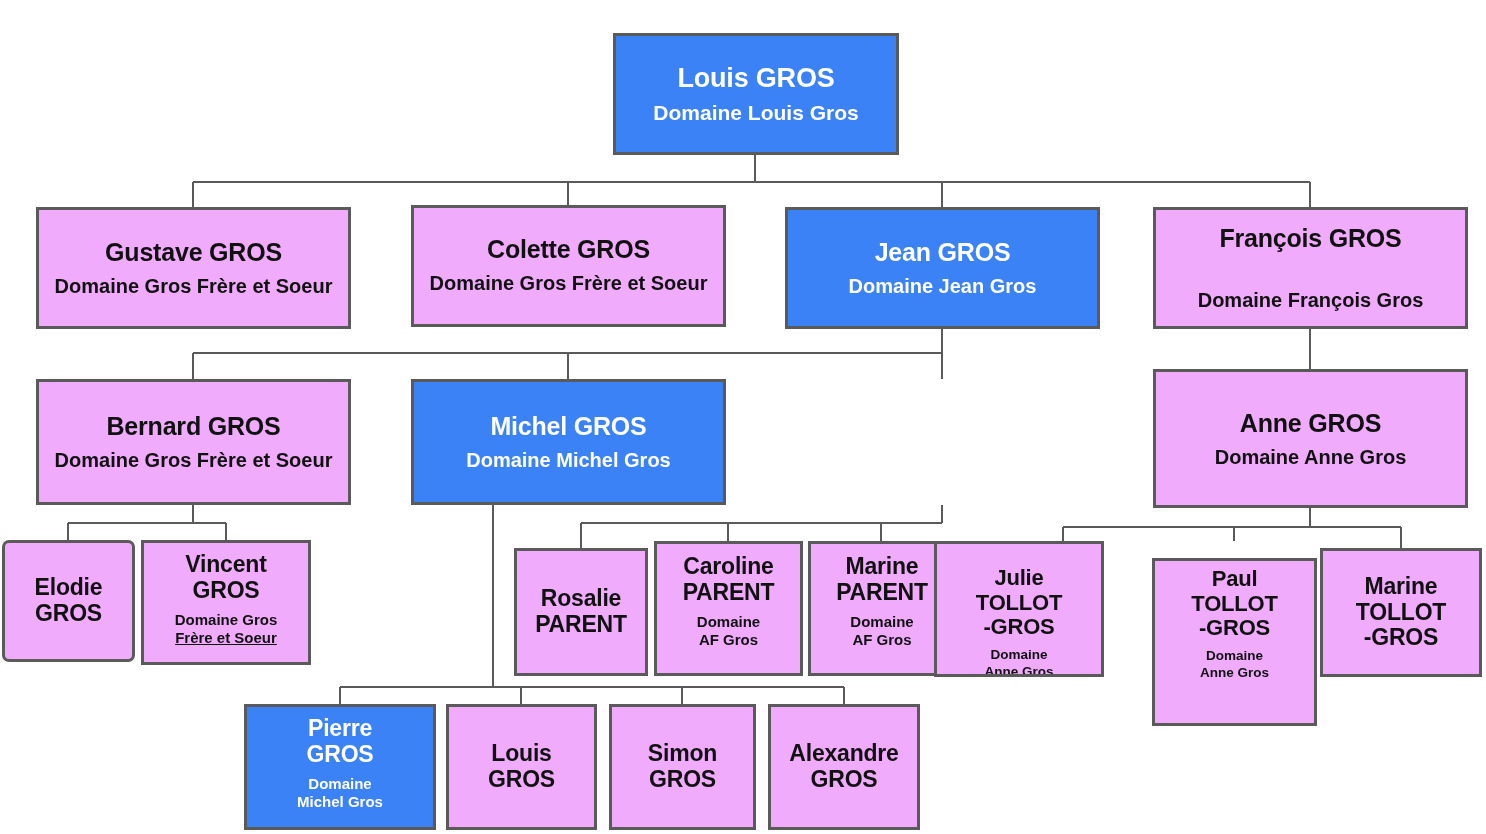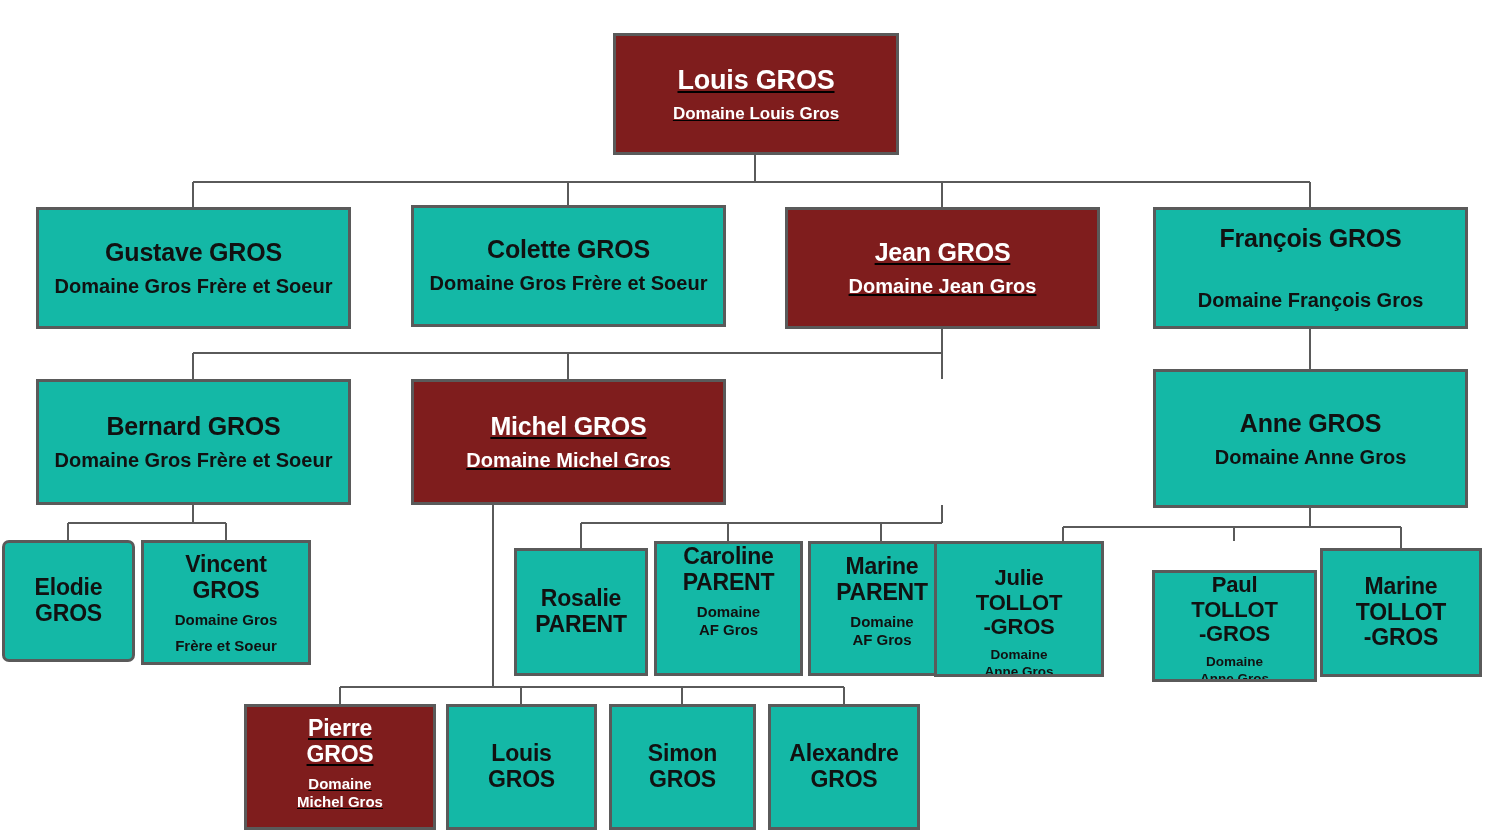--- a/index.html
+++ b/index.html
@@ -24,32 +24,31 @@
     left: 0;
     top: 0;
     width: 1486px;
     height: 834px;
     pointer-events: none;
   }
   .node {
     position: absolute;
     box-sizing: border-box;
     border: 3px solid #5a5a5a;
-    background: #14b8a6;
+    background: #f0abfc;
     display: flex;
     flex-direction: column;
     align-items: center;
     text-align: center;
     line-height: 1.12;
     overflow: hidden;
   }
   .node.accent {
-    background: #7f1d1d;
+    background: #3b82f6;
     border-color: #5a5a5a;
-    text-decoration: underline;
   }
   .node .nm {
     font-weight: bold;
     color: #111111;
     letter-spacing: -0.2px;
   }
   .node .dm {
     font-weight: bold;
     color: #111111;
   }
@@ -57,21 +56,21 @@
   .node.accent .dm {
     color: #ffffff;
   }
 
   
   .vtop    { justify-content: flex-start; }
   .vcenter { justify-content: center; }
 
   
   .sz-lg .nm { font-size: 27px; }
-  .sz-lg .dm { font-size: 17px; margin-top: 8px; }
+  .sz-lg .dm { font-size: 21px; margin-top: 8px; }
 
   .sz-md .nm { font-size: 25px; }
   .sz-md .dm { font-size: 20px; margin-top: 9px; }
 
   .sz-sm .nm { font-size: 23px; }
   .sz-sm .dm { font-size: 15px; margin-top: 8px; }
 
   .sz-xs .nm { font-size: 22px; }
   .sz-xs .dm { font-size: 13.5px; margin-top: 7px; }
 </style>
@@ -167,29 +166,29 @@
 
   <div class="node vcenter sz-sm" style="left:2px; top:540px; width:133px; height:122px;border-radius:7px;">
     <span class="nm">Elodie</span>
     <span class="nm">GROS</span>
   </div>
 
   <div class="node vtop sz-sm" style="left:141px; top:540px; width:170px; height:125px; padding-top:9px;">
     <span class="nm">Vincent</span>
     <span class="nm">GROS</span>
     <span class="dm">Domaine Gros</span>
-    <span class="dm" style="margin-top:10px;">Frère et Soeur</span>
+    <span class="dm" style="margin-top:2px;text-decoration:underline;">Frère et Soeur</span>
   </div>
 
   <div class="node vcenter sz-sm" style="left:514px; top:548px; width:134px; height:128px;">
     <span class="nm">Rosalie</span>
     <span class="nm">PARENT</span>
   </div>
 
-  <div class="node vtop sz-sm" style="left:654px; top:541px; width:149px; height:135px; padding-top:0;">
+  <div class="node vtop sz-sm" style="left:654px; top:541px; width:149px; height:135px; padding-top:10px;">
     <span class="nm">Caroline</span>
     <span class="nm">PARENT</span>
     <span class="dm">Domaine</span>
     <span class="dm" style="margin-top:2px;">AF Gros</span>
   </div>
 
   <div class="node vtop sz-sm" style="left:808px; top:541px; width:148px; height:135px; padding-top:10px;">
     <span class="nm">Marine</span>
     <span class="nm">PARENT</span>
     <span class="dm">Domaine</span>
@@ -197,21 +196,21 @@
   </div>
 
   <div class="node vtop sz-xs" style="left:934px; top:541px; width:170px; height:136px; padding-top:22px;">
     <span class="nm">Julie</span>
     <span class="nm">TOLLOT</span>
     <span class="nm">-GROS</span>
     <span class="dm">Domaine</span>
     <span class="dm" style="margin-top:2px;">Anne Gros</span>
   </div>
 
-  <div class="node vtop sz-xs" style="left:1152px; top:570px; width:165px; height:112px; ">
+  <div class="node vtop sz-xs" style="left:1152px; top:558px; width:165px; height:168px; padding-top:6px;">
     <span class="nm">Paul</span>
     <span class="nm">TOLLOT</span>
     <span class="nm">-GROS</span>
     <span class="dm">Domaine</span>
     <span class="dm" style="margin-top:2px;">Anne Gros</span>
   </div>
 
   <div class="node vcenter sz-sm" style="left:1320px; top:548px; width:162px; height:129px;">
     <span class="nm">Marine</span>
     <span class="nm">TOLLOT</span>

